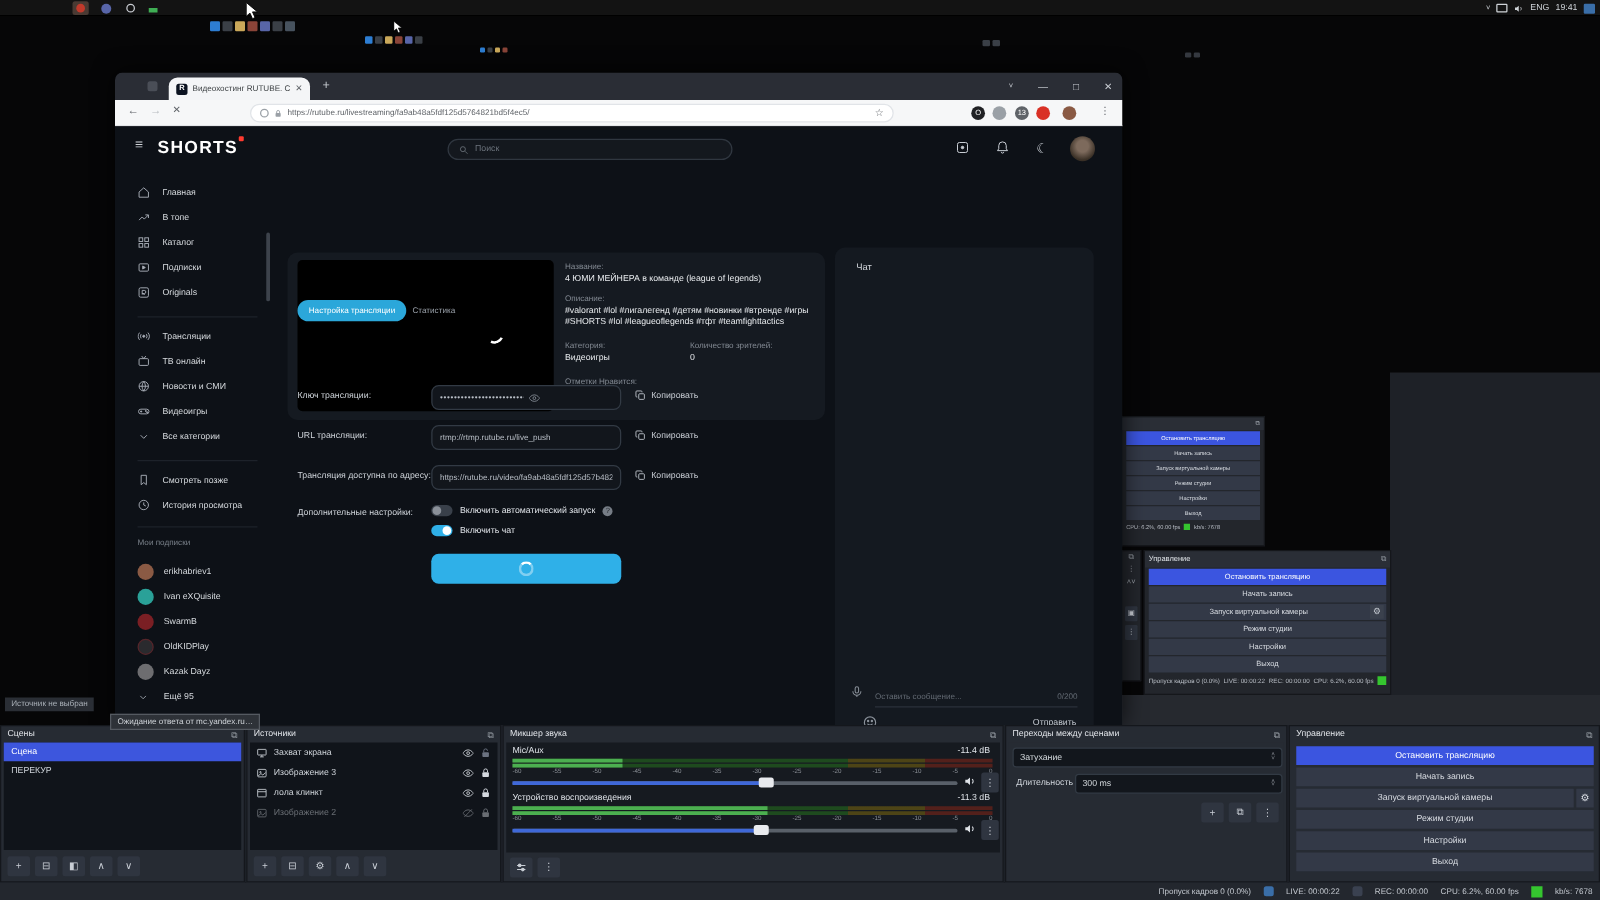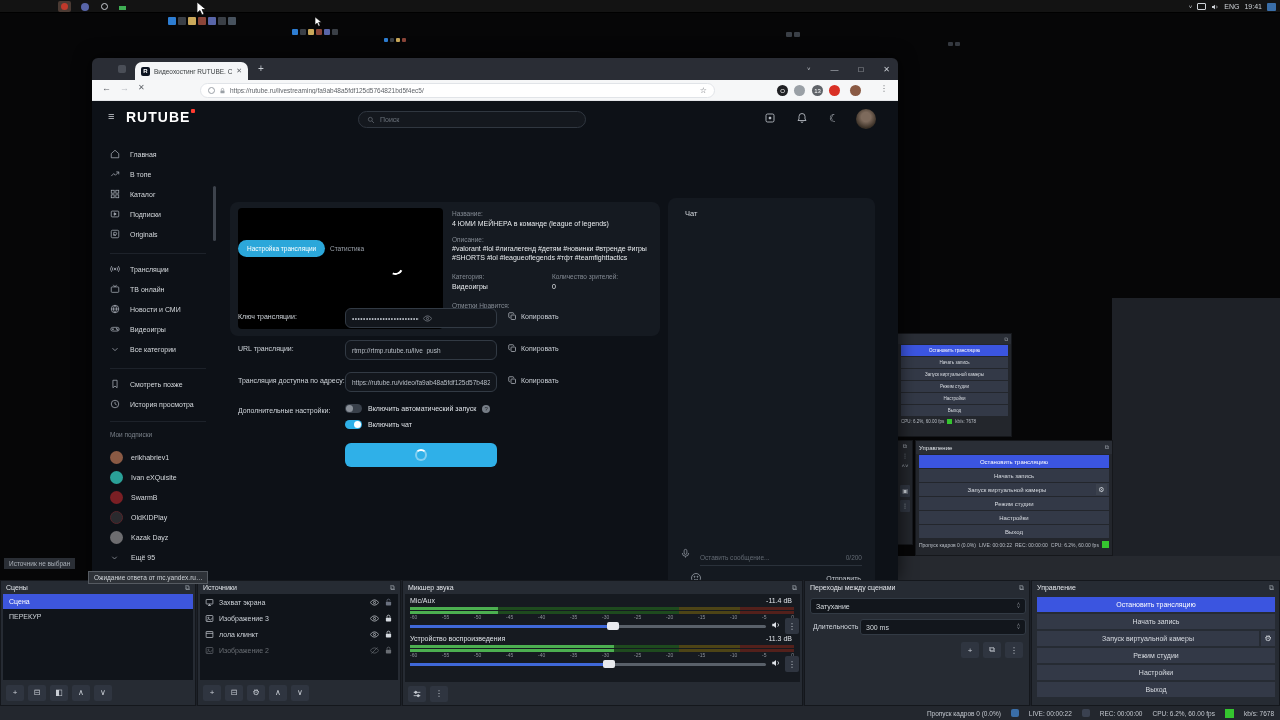--- a/index.html
+++ b/index.html
@@ -293,21 +293,21 @@
       <span class="ext-ico" style="left:702px;background:#9aa0a6"></span>
       <span class="ext-ico" style="left:720px;background:#5f6368">13</span>
       <span class="ext-ico" style="left:737px;background:#d93025"></span>
       <span class="ext-ico" style="left:758px;background:#8a5a44"></span>
       <span style="position:absolute;right:10px;top:4px;font-size:8px;color:#5f6368">⋮</span>
     </div>
 
     <div class="content">
       <div class="ru-head">
         <span style="position:absolute;left:16px;top:9px;font-size:11px;color:#cfd3d8">≡</span>
-        <span class="logo" style="position:absolute;left:34px;top:8px"><span>RUTUBE</span><span class="logo-spark"></span></span>
+        <span class="logo" style="position:absolute;left:34px;top:8px"><span>SHORTS</span><span class="logo-spark"></span></span>
         <div class="search">
           <span class="ic">
               <svg width="8" height="8" viewBox="0 0 24 24" fill="none" stroke="#6c737c" stroke-width="2">
                 <circle cx="10" cy="10" r="6"></circle>
                 <line x1="15" y1="15" x2="21" y2="21"></line>
               </svg>
             </span>
           <span>Поиск</span>
         </div>
         <span class="hico ic" style="left:672px">

